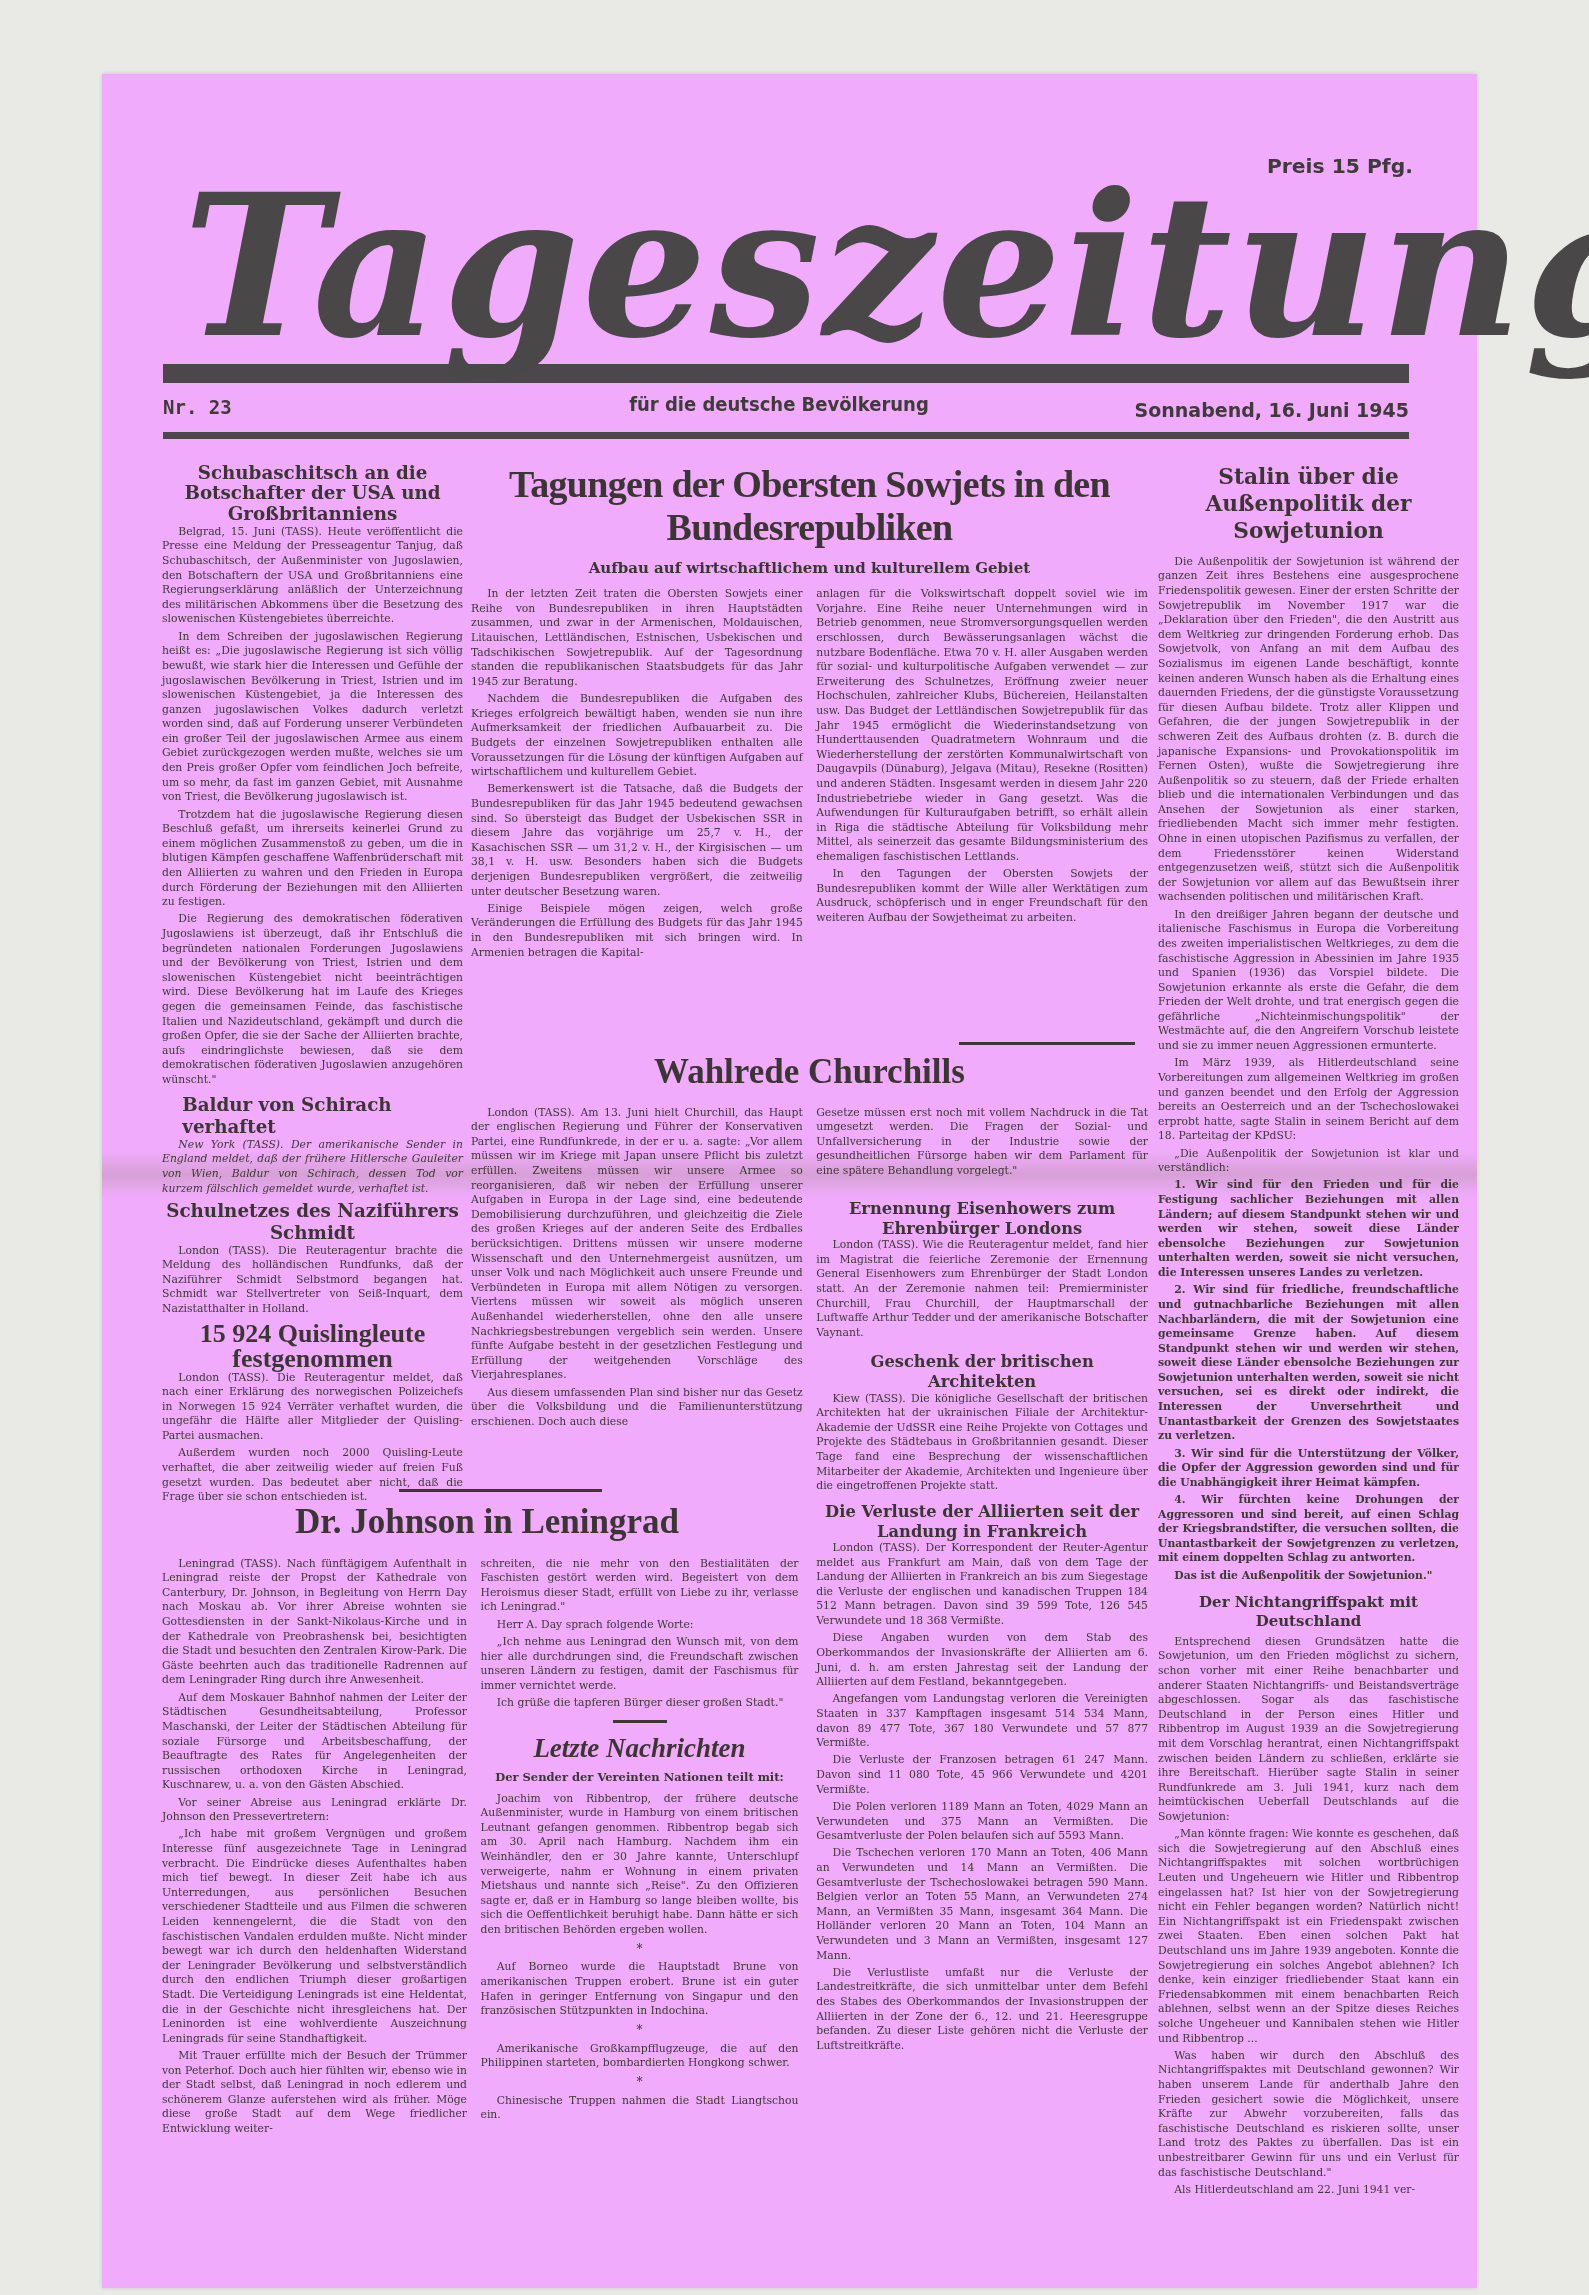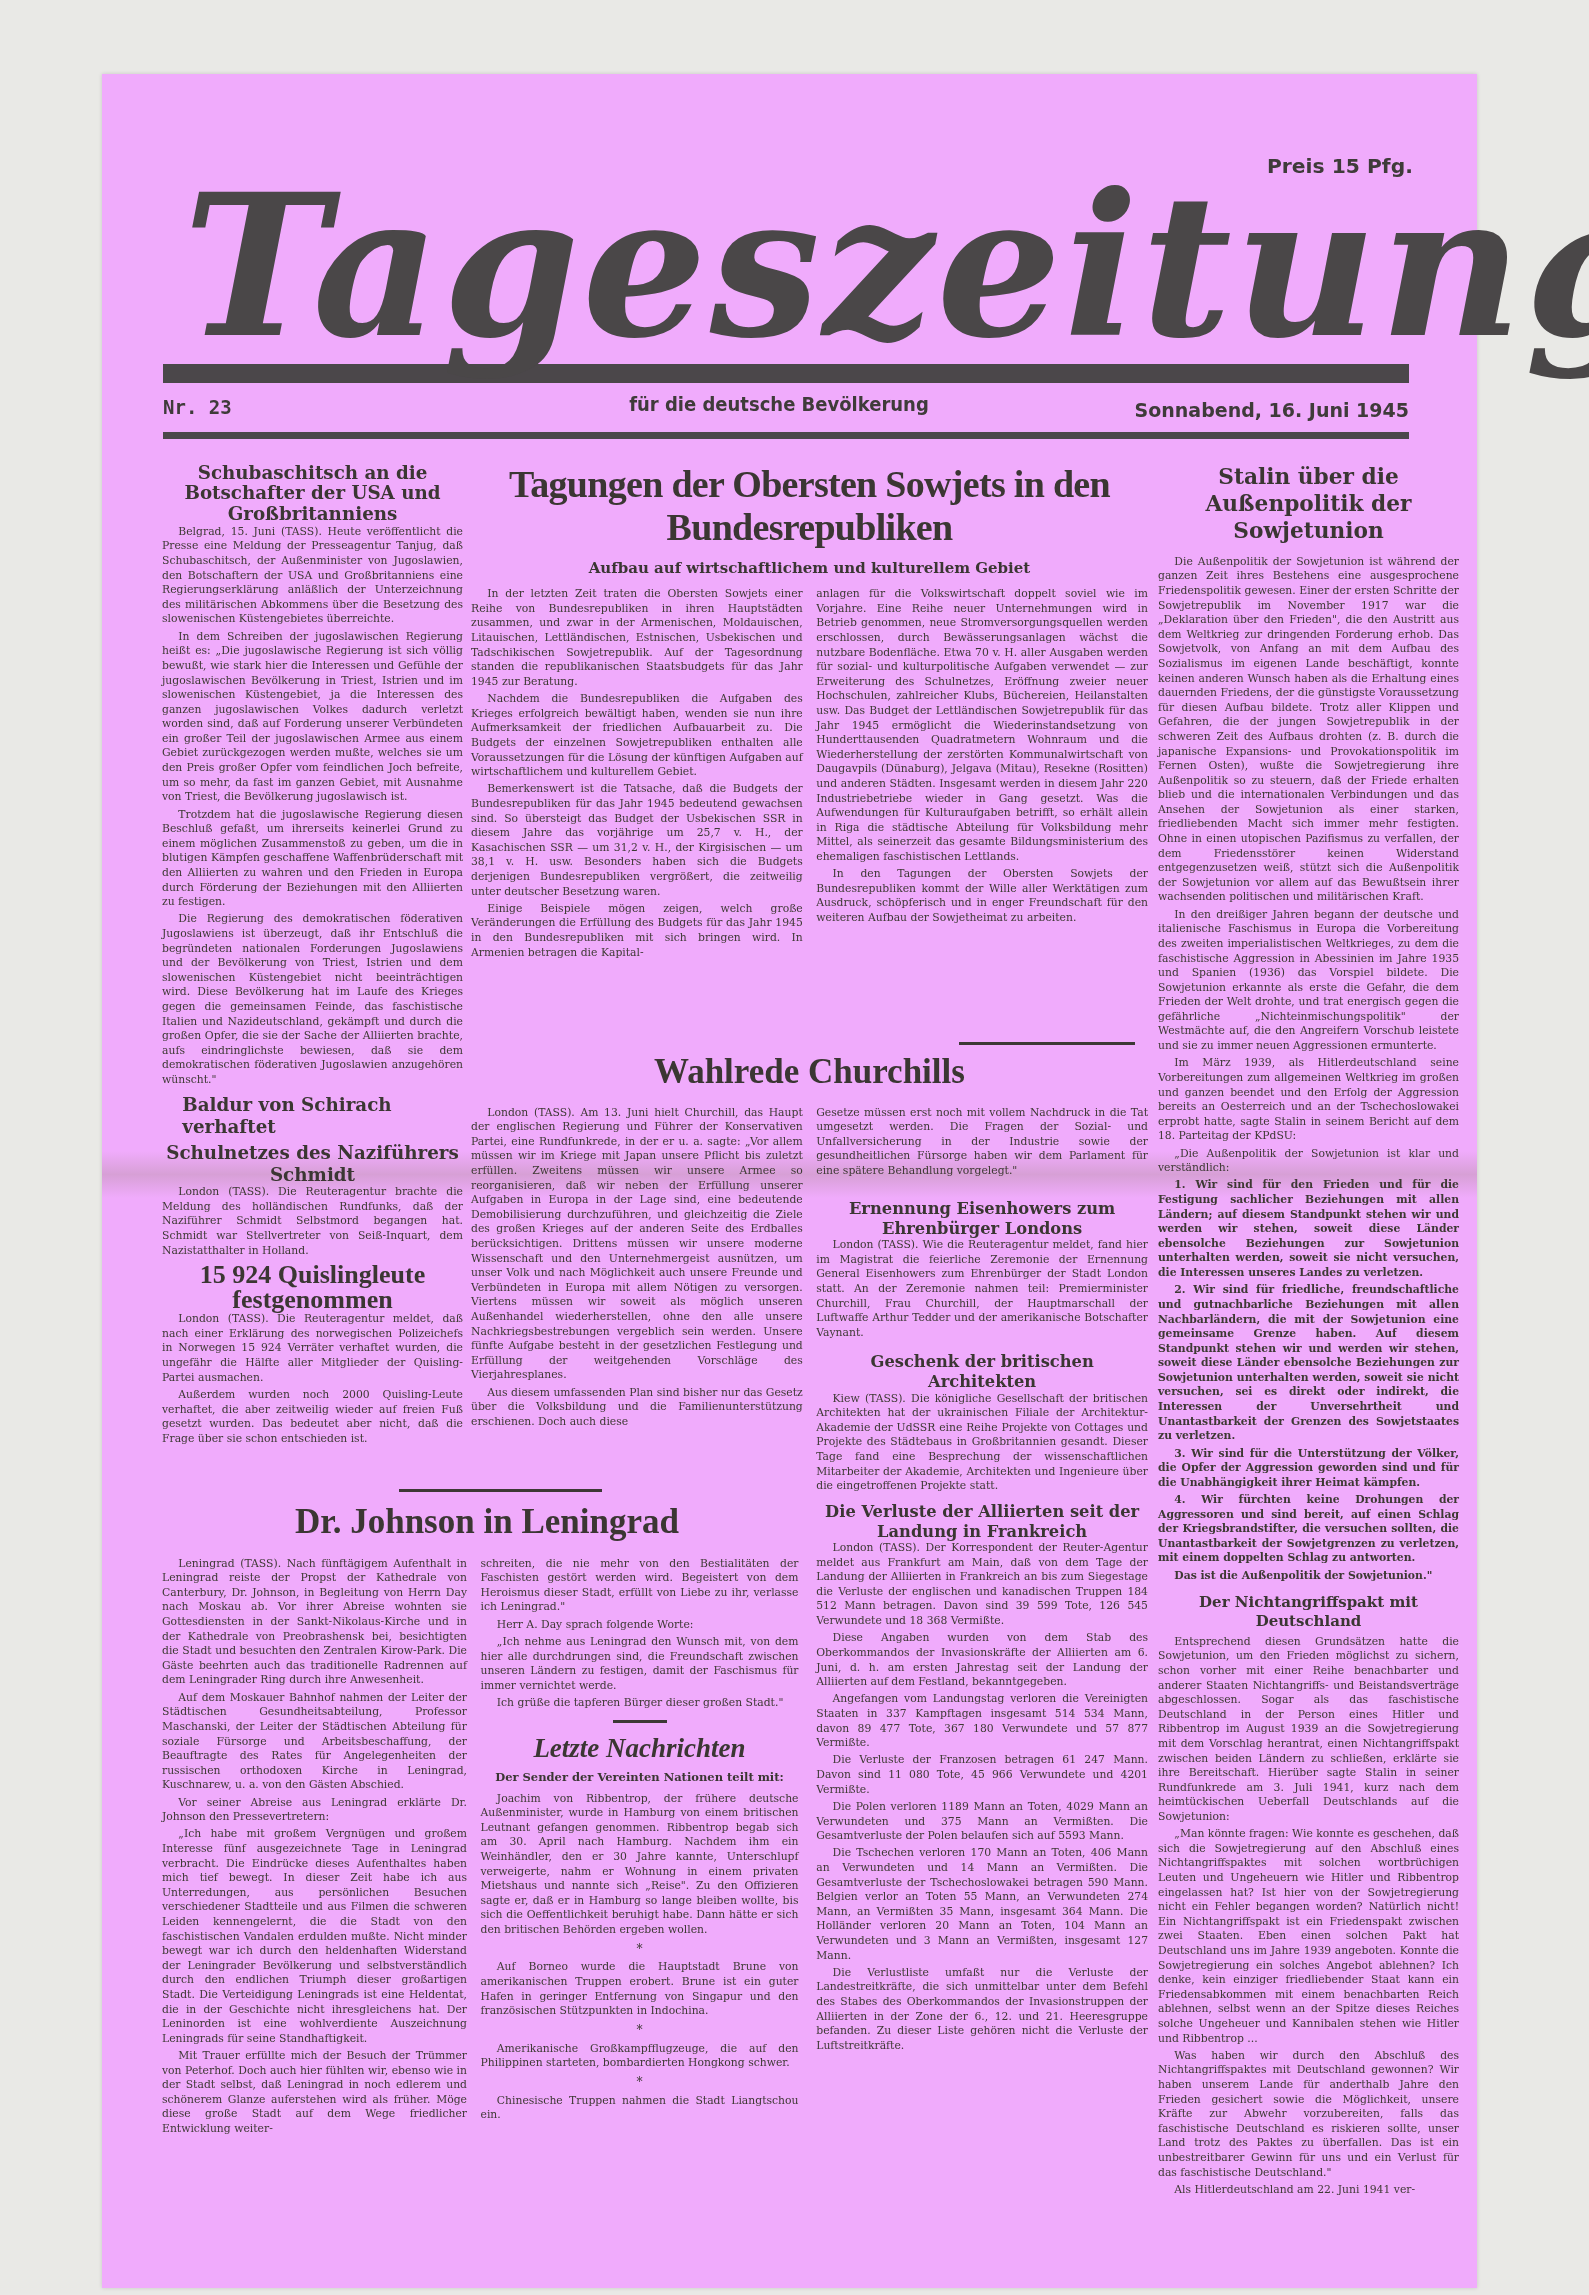--- a/index.html
+++ b/index.html
@@ -56,20 +56,21 @@
   <div class="abs col" style="left:60px; top:389px; width:301px;">
     <article>
       <h3 class="h-serif" style="font-size:18.3px; line-height:20.3px; margin-bottom:1px;">Schubaschitsch an die Botschafter der USA und Großbritanniens</h3>
       <p>Belgrad, 15. Juni (TASS). Heute veröffentlicht die Presse eine Meldung der Presseagentur Tanjug, daß Schubaschitsch, der Außenminister von Jugoslawien, den Botschaftern der USA und Großbritanniens eine Regierungserklärung anläßlich der Unterzeichnung des militärischen Abkommens über die Besetzung des slowenischen Küstengebietes überreichte.</p>
       <p>In dem Schreiben der jugoslawischen Regierung heißt es: „Die jugoslawische Regierung ist sich völlig bewußt, wie stark hier die Interessen und Gefühle der jugoslawischen Bevölkerung in Triest, Istrien und im slowenischen Küstengebiet, ja die Interessen des ganzen jugoslawischen Volkes dadurch verletzt worden sind, daß auf Forderung unserer Verbündeten ein großer Teil der jugoslawischen Armee aus einem Gebiet zurückgezogen werden mußte, welches sie um den Preis großer Opfer vom feindlichen Joch befreite, um so mehr, da fast im ganzen Gebiet, mit Ausnahme von Triest, die Bevölkerung jugoslawisch ist.</p>
       <p>Trotzdem hat die jugoslawische Regierung diesen Beschluß gefaßt, um ihrerseits keinerlei Grund zu einem möglichen Zusammenstoß zu geben, um die in blutigen Kämpfen geschaffene Waffenbrüderschaft mit den Alliierten zu wahren und den Frieden in Europa durch Förderung der Beziehungen mit den Alliierten zu festigen.</p>
       <p>Die Regierung des demokratischen föderativen Jugoslawiens ist überzeugt, daß ihr Entschluß die begründeten nationalen Forderungen Jugoslawiens und der Bevölkerung von Triest, Istrien und dem slowenischen Küstengebiet nicht beeinträchtigen wird. Diese Bevölkerung hat im Laufe des Krieges gegen die gemeinsamen Feinde, das faschistische Italien und Nazideutschland, gekämpft und durch die großen Opfer, die sie der Sache der Alliierten brachte, aufs eindringlichste bewiesen, daß sie dem demokratischen föderativen Jugoslawien anzugehören wünscht."</p>
     </article>
     <article style="margin-top:6.8px;">
       <h3 class="h-serif" style="font-size:18.3px; line-height:21.7px; text-align:left; padding-left:20.3px;">Baldur von Schirach verhaftet</h3>
+      <p class="italic">New York (TASS). Der amerikanische Sender in England meldet, daß der frühere Hitlersche Gauleiter von Wien, Baldur von Schirach, dessen Tod vor kurzem fälschlich gemeldet wurde, verhaftet ist.</p>
     </article>
     <article style="margin-top:4.1px;">
       <h3 class="h-serif" style="font-size:18.3px; line-height:21.7px;">Schulnetzes des Naziführers Schmidt</h3>
       <p>London (TASS). Die Reuteragentur brachte die Meldung des holländischen Rundfunks, daß der Naziführer Schmidt Selbstmord begangen hat. Schmidt war Stellvertreter von Seiß-Inquart, dem Nazistatthalter in Holland.</p>
     </article>
     <article style="margin-top:4.1px;">
       <h3 class="h-cond" style="font-size:26px; line-height:25px;">15 924 Quislingleute festgenommen</h3>
       <p>London (TASS). Die Reuteragentur meldet, daß nach einer Erklärung des norwegischen Polizeichefs in Norwegen 15 924 Verräter verhaftet wurden, die ungefähr die Hälfte aller Mitglieder der Quisling-Partei ausmachen.</p>
       <p>Außerdem wurden noch 2000 Quisling-Leute verhaftet, die aber zeitweilig wieder auf freien Fuß gesetzt wurden. Das bedeutet aber nicht, daß die Frage über sie schon entschieden ist.</p>
     </article>

